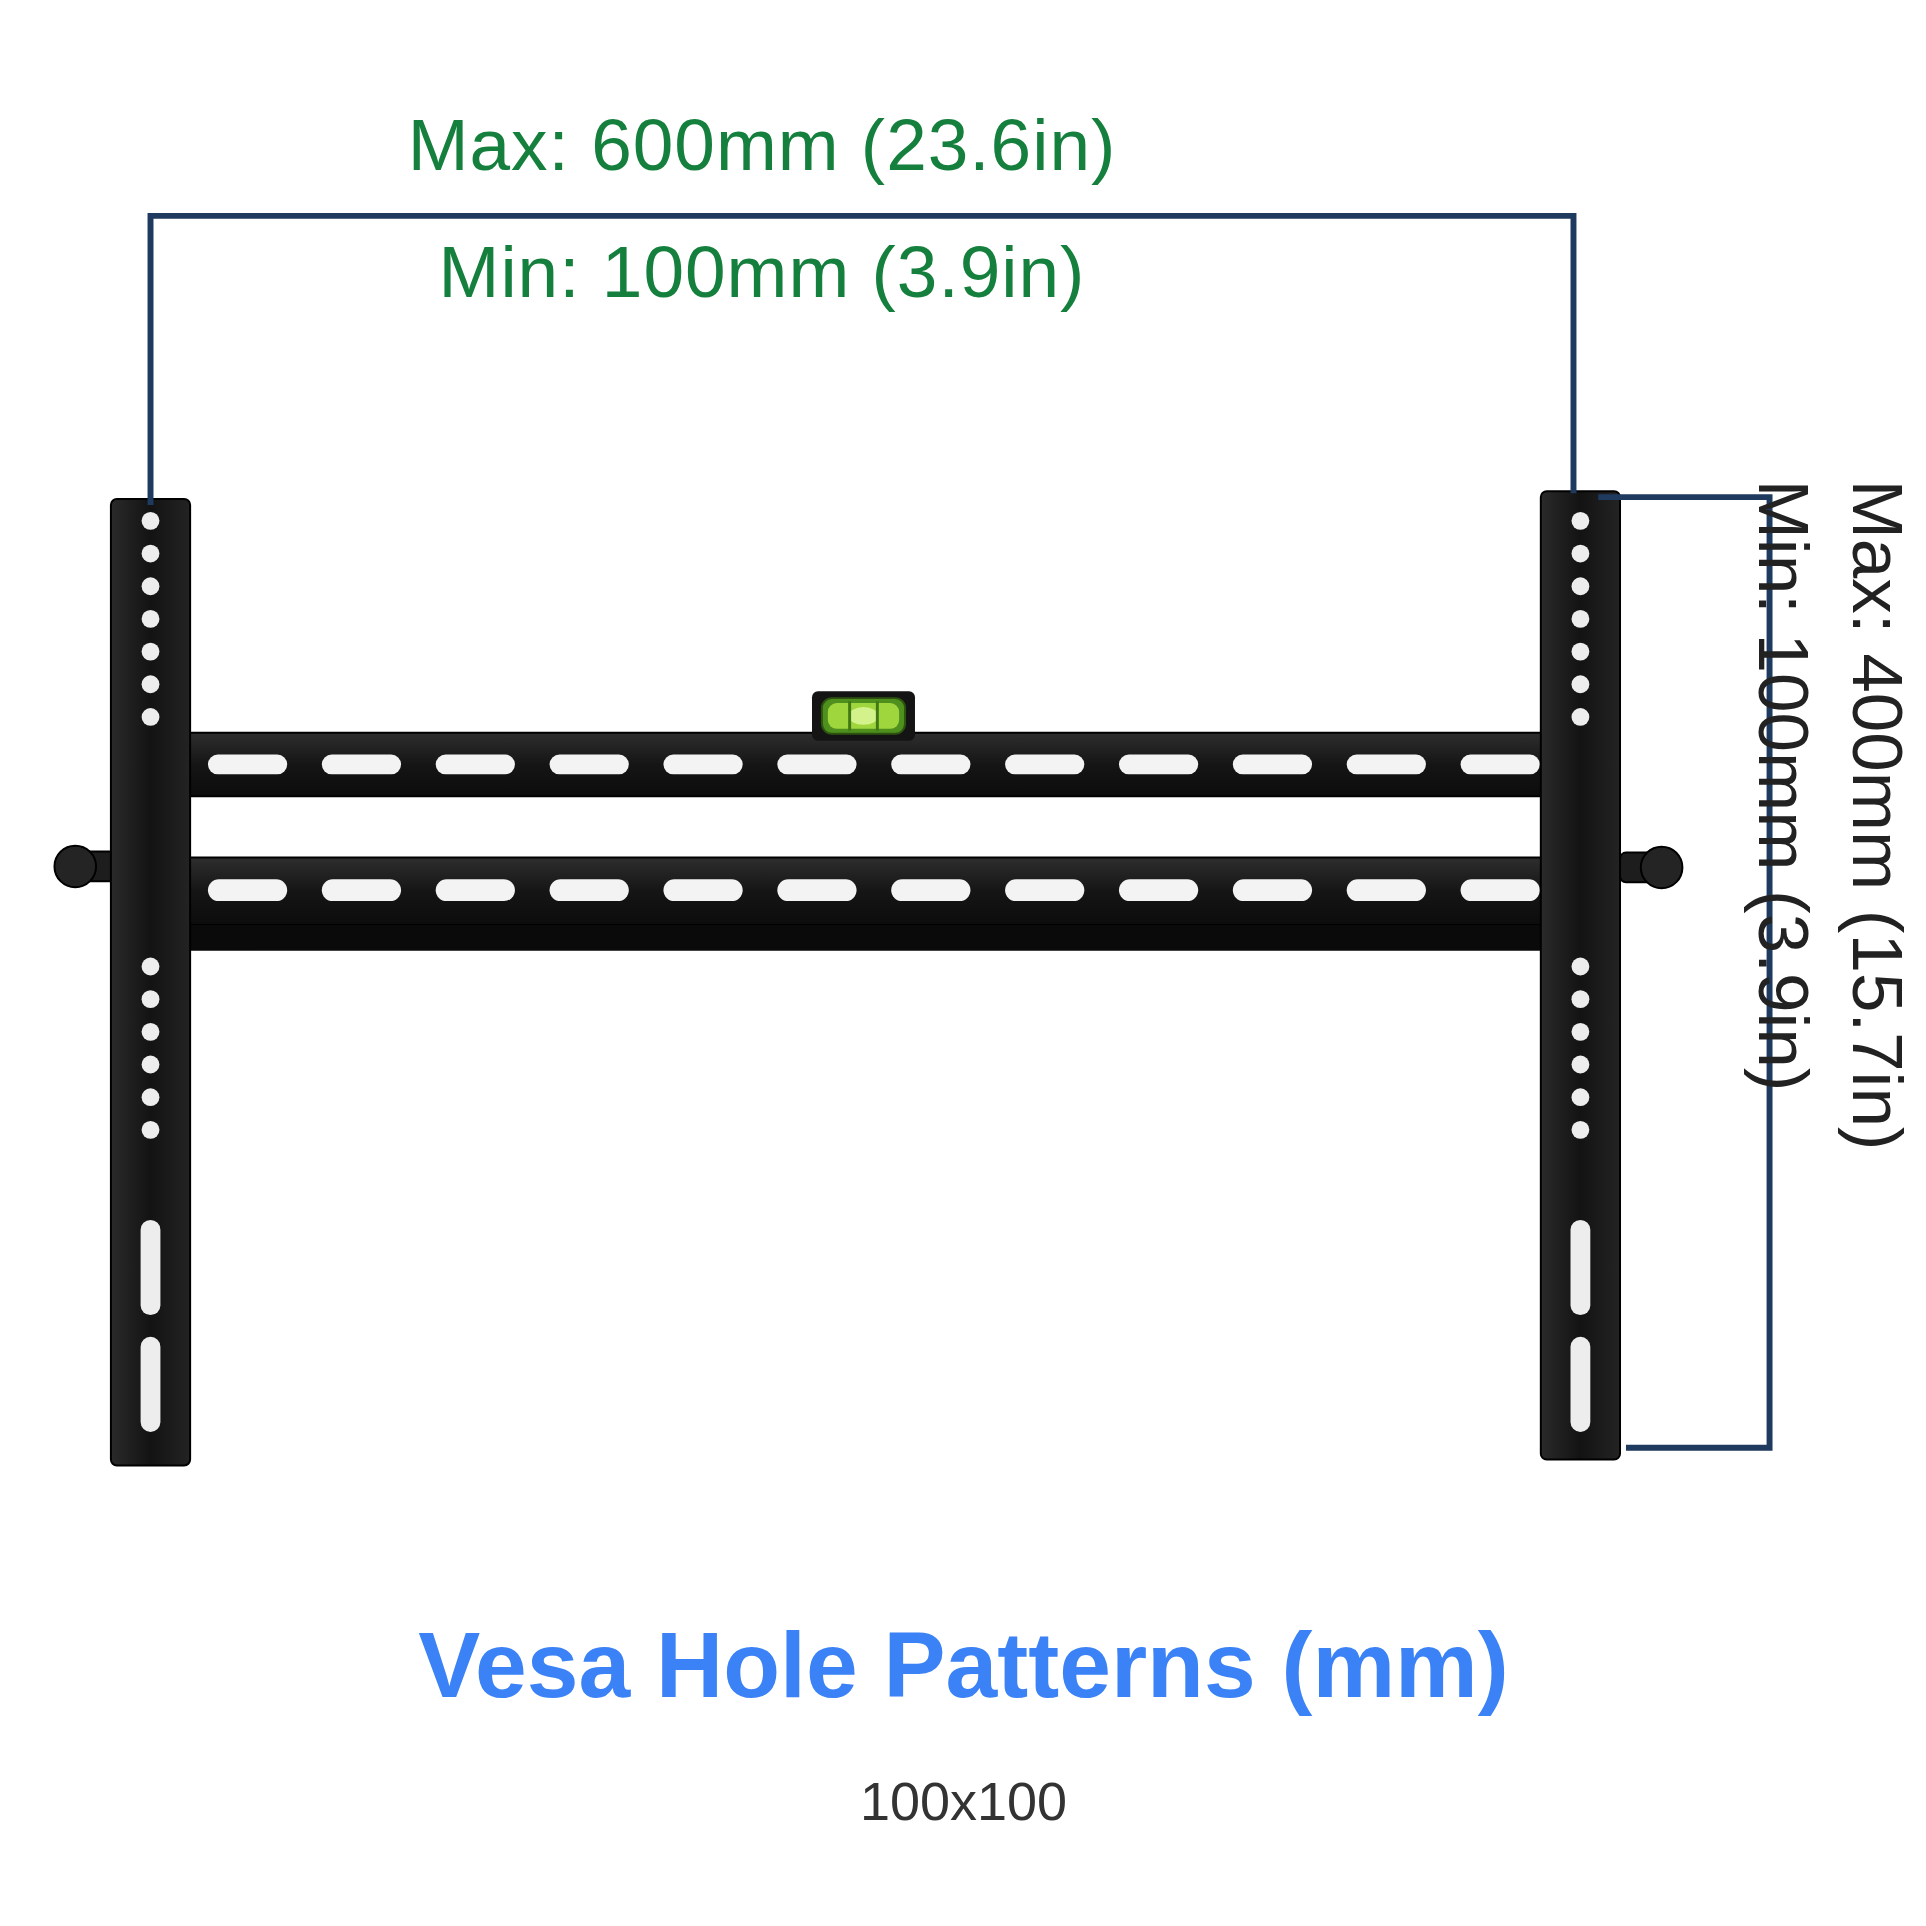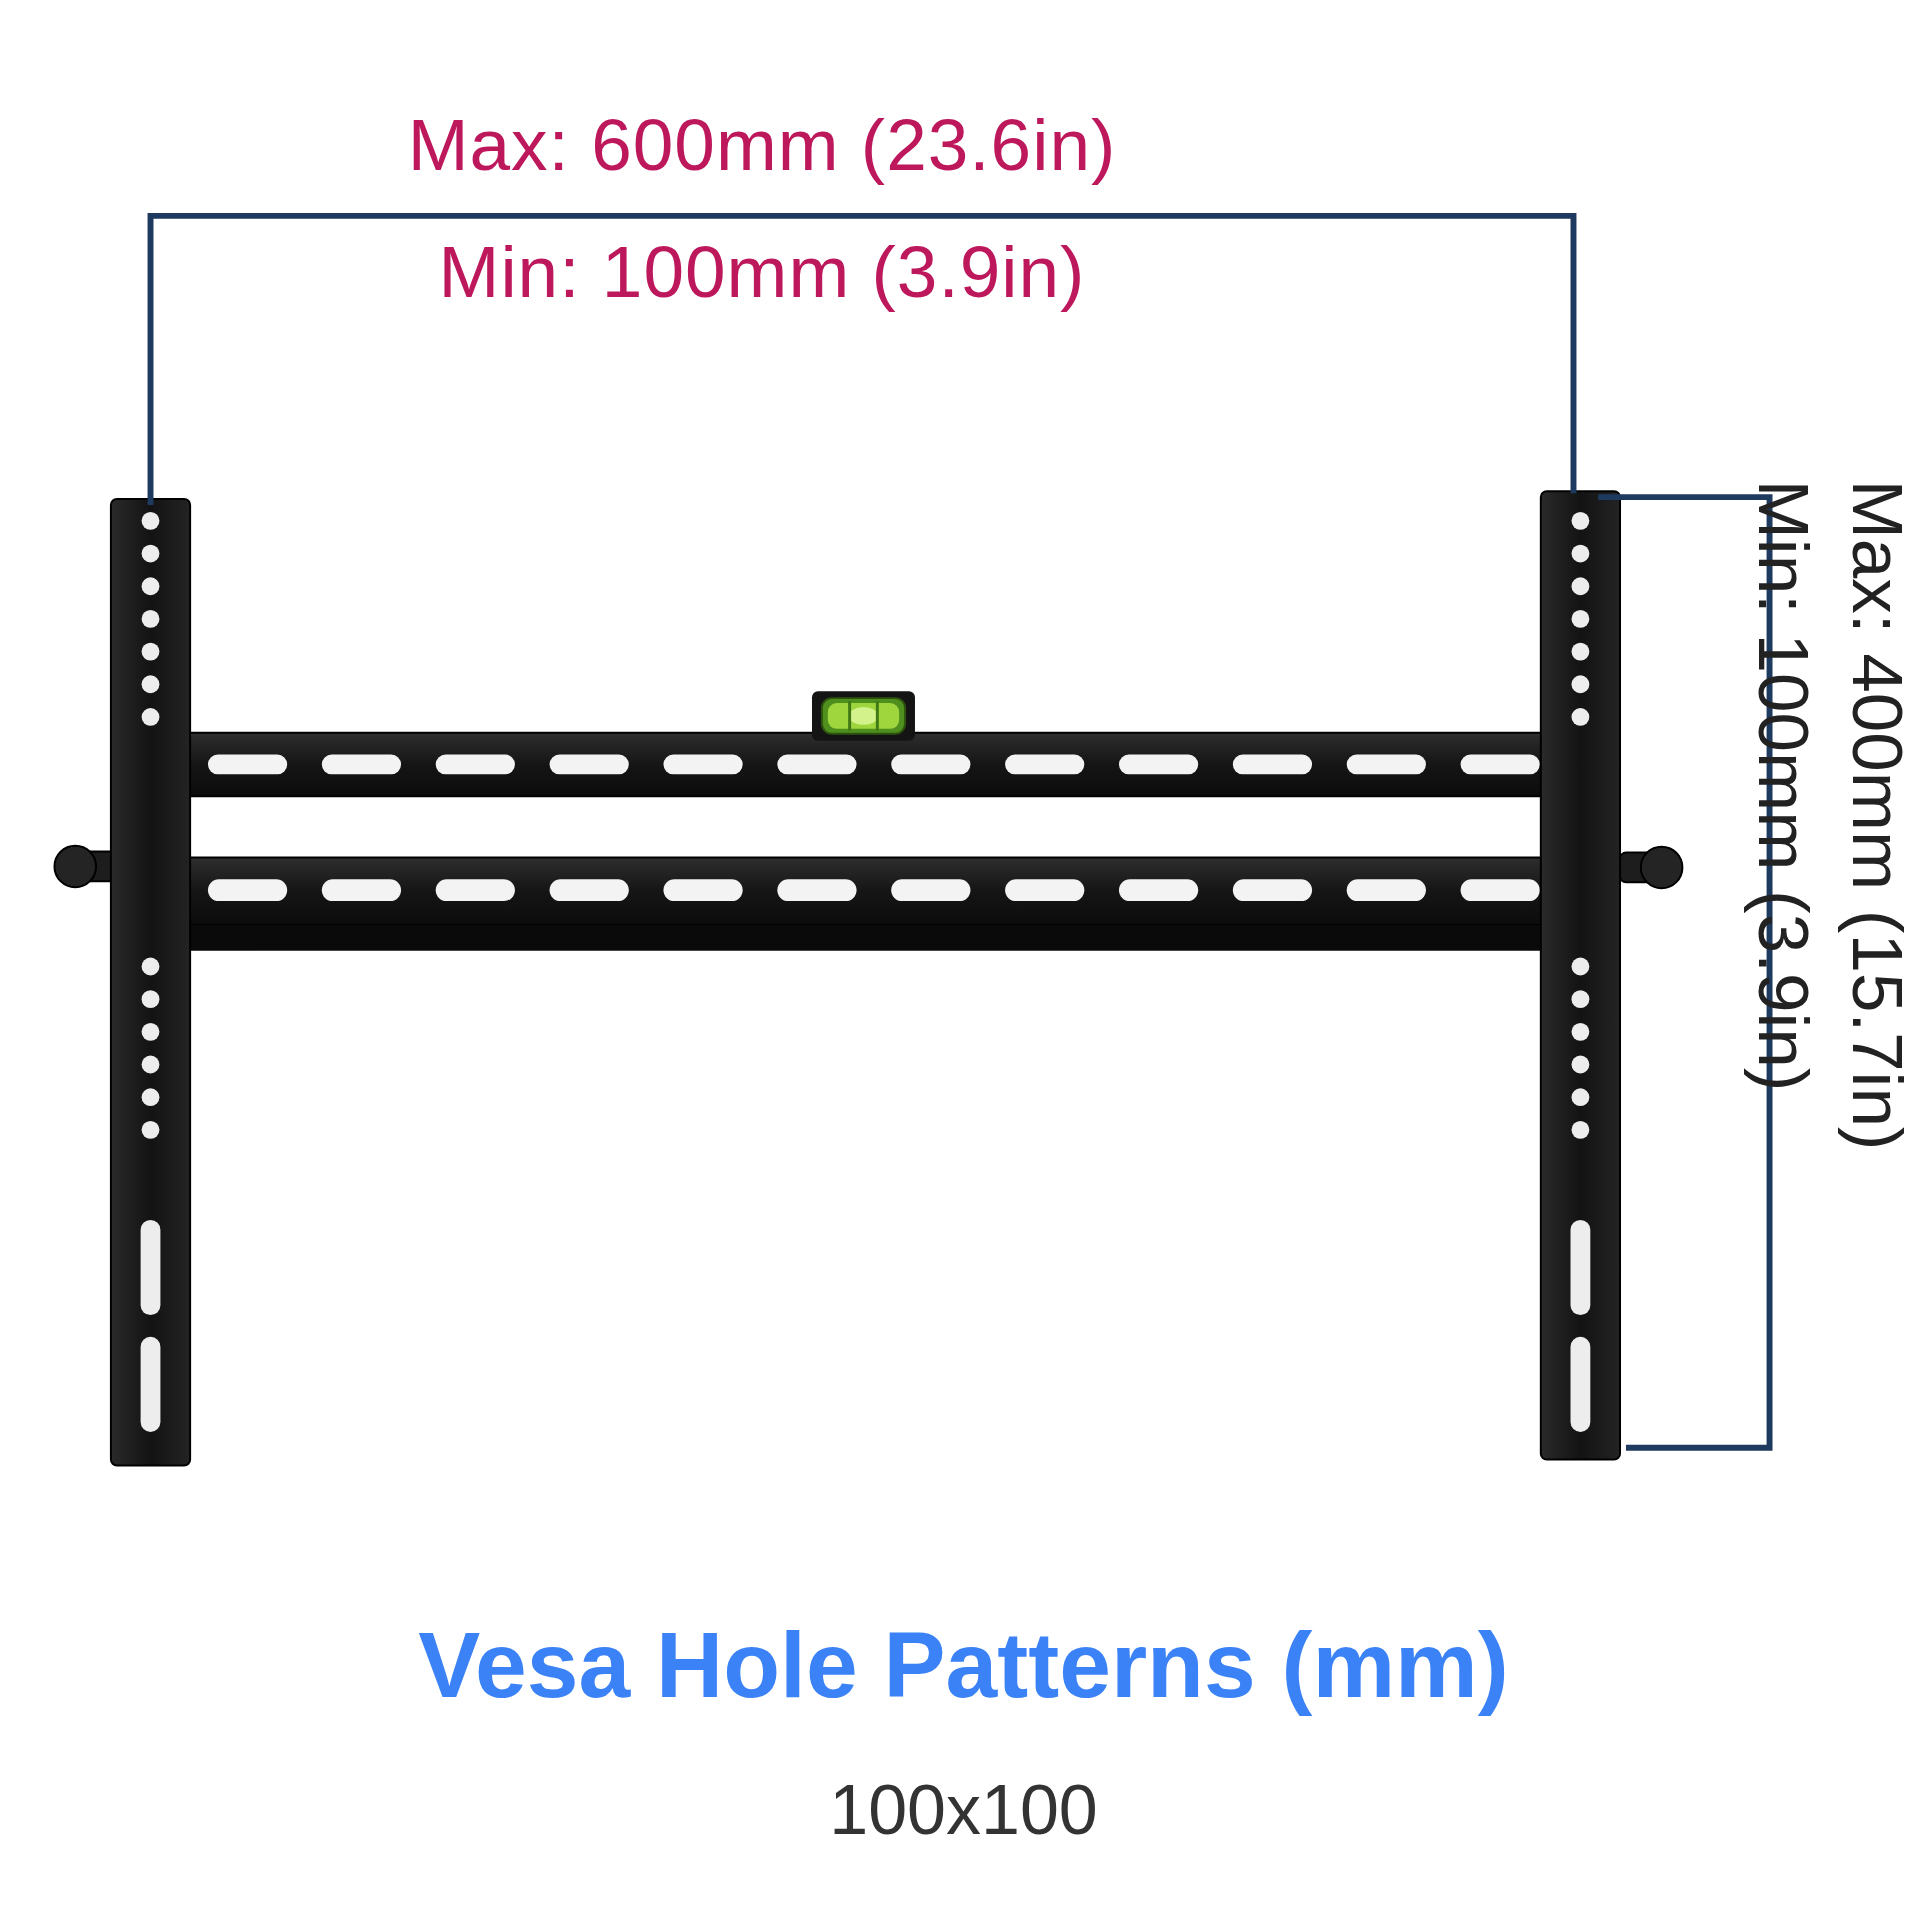--- a/index.html
+++ b/index.html
@@ -2,37 +2,37 @@
 <html><head>
 <meta charset="utf-8">
 <style>
   html,body{margin:0;padding:0;}
   body{
     width:1927px;height:1927px;background:#ffffff;position:relative;overflow:hidden;
     font-family:"Liberation Sans", sans-serif;
   }
   svg.diagram{position:absolute;left:0;top:0;}
   .dim-text{
-    position:absolute;color:#be185d;font-size:73px;letter-spacing:1px;white-space:nowrap;
+    position:absolute;color:#15803d;font-size:73px;letter-spacing:1px;white-space:nowrap;
   }
   .dim-top{left:762px;transform:translateX(-50%);}
   #dim-top-max{top:103px;}
   #dim-top-min{top:230px;}
   .dim-right{
     position:absolute;left:1830px;top:965px;width:970px;margin-left:-485px;margin-top:-94px;
     transform:rotate(90deg);font-size:71px;color:#222222;line-height:1.32;white-space:nowrap;
     text-align:left;
   }
   .title{
     position:absolute;left:50%;top:1612px;transform:translateX(-50%);
     font-size:93px;font-weight:bold;color:#3b82f6;white-space:nowrap;
   }
   .patterns{
     position:absolute;left:50%;top:1770px;transform:translateX(-50%);
-    display:flex;gap:117px;font-size:70px;color:#333333;white-space:nowrap;
+    display:flex;gap:117px;font-size:54px;color:#333333;white-space:nowrap;
   }
 </style>
 </head>
 <body>
 
 <svg id="mount-svg" class="diagram" width="1927" height="1927" viewBox="0 0 1946 1946">
   <defs>
     <linearGradient id="gbar" x1="0" y1="0" x2="0" y2="1">
       <stop offset="0" stop-color="#2e2e2e"></stop>
       <stop offset="0.5" stop-color="#151515"></stop>

